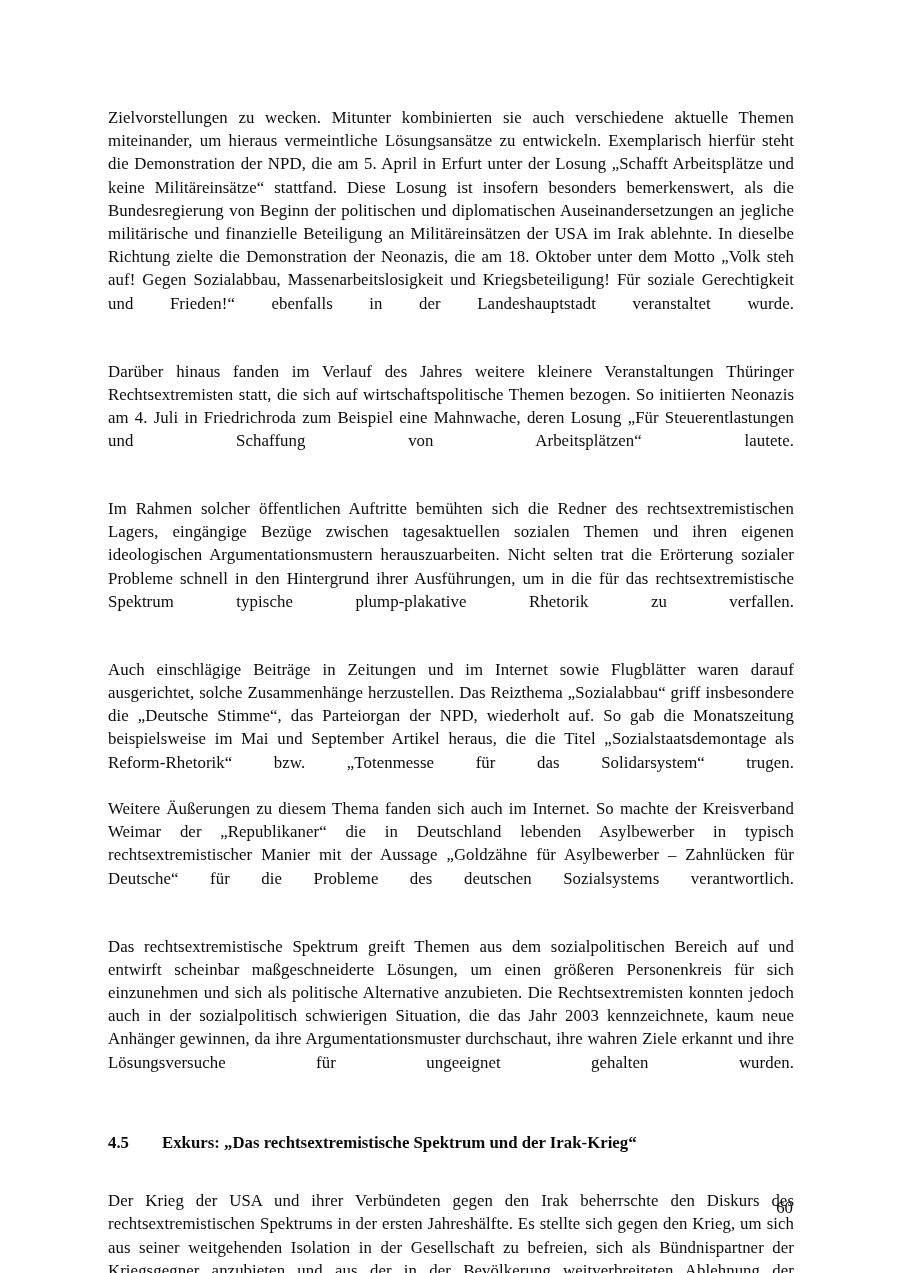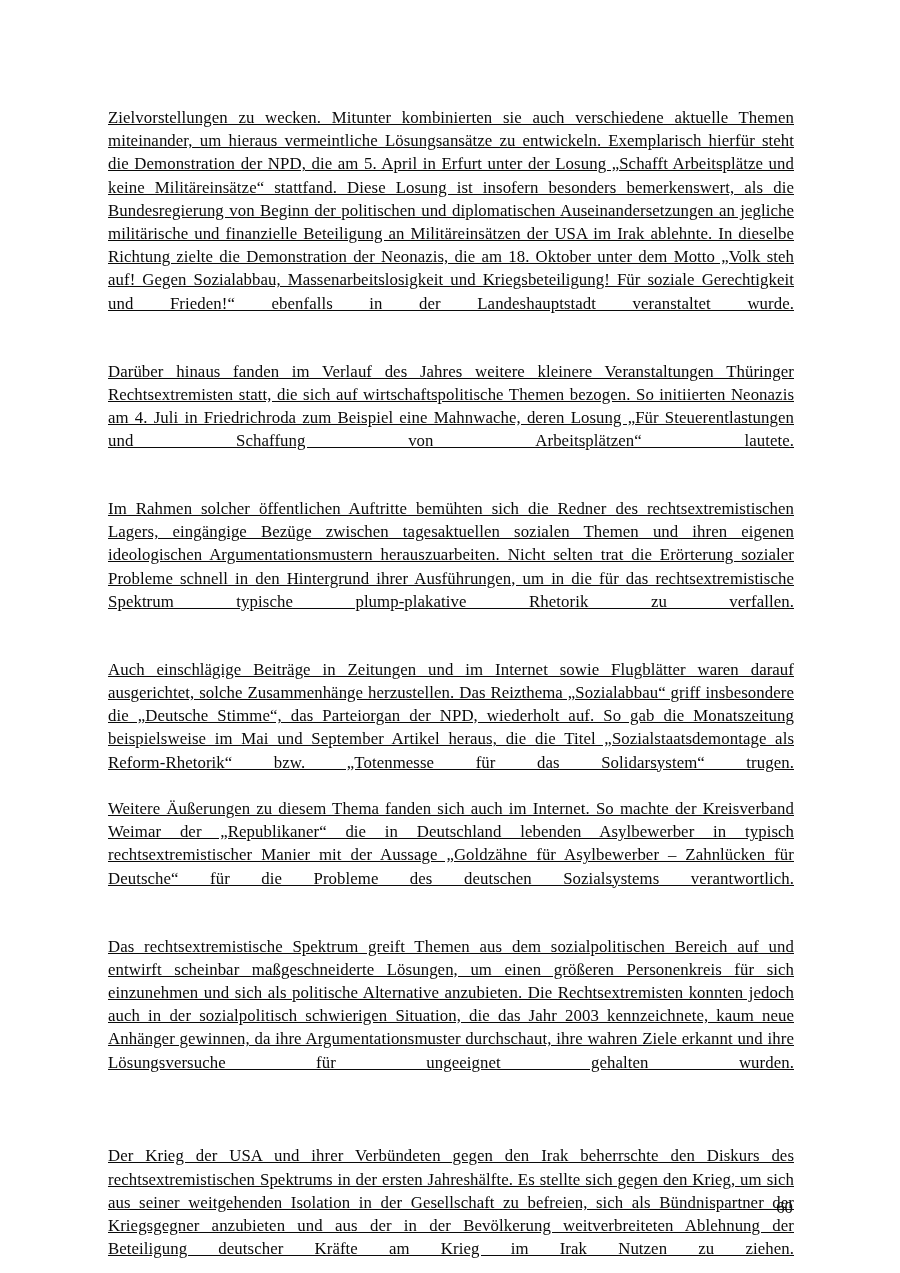--- a/index.html
+++ b/index.html
@@ -26,21 +26,20 @@
   p.para {
     margin: 0 0 21.5px 0;
     font-size: 16.8px;
     line-height: 23.2px;
     text-align: justify;
     text-justify: inter-word;
     -webkit-hyphens: none;
     hyphens: none;
     word-spacing: 0.1px;
     letter-spacing: 0.08px;
-    text-decoration: underline;
   }
   
   p.para.tight {
     margin-bottom: 0;
   }
   
   p.para::after {
     content: "";
     display: inline-block;
     width: 100%;
@@ -88,20 +87,24 @@
     <p class="para">Im Rahmen solcher öffentlichen Auftritte bemühten sich die Redner des rechtsextremistischen Lagers, eingängige Bezüge zwischen tagesaktuellen sozialen Themen und ihren eigenen ideologischen Argumentationsmustern herauszuarbeiten. Nicht selten trat die Erörterung sozialer Probleme schnell in den Hintergrund ihrer Ausführungen, um in die für das rechtsextremistische Spektrum typische plump-plakative Rhetorik zu verfallen.</p>
 
     <p class="para tight">Auch einschlägige Beiträge in Zeitungen und im Internet sowie Flugblätter waren darauf ausgerichtet, solche Zusammenhänge herzustellen. Das Reizthema „Sozialabbau“ griff insbesondere die „Deutsche Stimme“, das Parteiorgan der NPD, wiederholt auf. So gab die Monatszeitung beispielsweise im Mai und September Artikel heraus, die die Titel „Sozialstaatsdemontage als Reform-Rhetorik“ bzw. „Totenmesse für das Solidarsystem“ trugen.</p>
 
     <p class="para">Weitere Äußerungen zu diesem Thema fanden sich auch im Internet. So machte der Kreisverband Weimar der „Republikaner“ die in Deutschland lebenden Asylbewerber in typisch rechtsextremistischer Manier mit der Aussage „Goldzähne für Asylbewerber – Zahnlücken für Deutsche“ für die Probleme des deutschen Sozialsystems verantwortlich.</p>
 
     <p class="para">Das rechtsextremistische Spektrum greift Themen aus dem sozialpolitischen Bereich auf und entwirft scheinbar maßgeschneiderte Lösungen, um einen größeren Personenkreis für sich einzunehmen und sich als politische Alternative anzubieten. Die Rechtsextremisten konnten jedoch auch in der sozialpolitisch schwierigen Situation, die das Jahr 2003 kennzeichnete, kaum neue Anhänger gewinnen, da ihre Argumentationsmuster durchschaut, ihre wahren Ziele erkannt und ihre Lösungsversuche für ungeeignet gehalten wurden.</p>
 
     <div class="spacer-before-heading"></div>
 
+    <h2 class="heading">
+      <span class="num">4.5</span>
+      <span class="title">Exkurs: „Das rechtsextremistische Spektrum und der Irak-Krieg“</span>
+    </h2>
 
     <div class="spacer-after-heading"></div>
 
     <p class="para">Der Krieg der USA und ihrer Verbündeten gegen den Irak beherrschte den Diskurs des rechtsextremistischen Spektrums in der ersten Jahreshälfte. Es stellte sich gegen den Krieg, um sich aus seiner weitgehenden Isolation in der Gesellschaft zu befreien, sich als Bündnispartner der Kriegsgegner anzubieten und aus der in der Bevölkerung weitverbreiteten Ablehnung der Beteiligung deutscher Kräfte am Krieg im Irak Nutzen zu ziehen.</p>
 
   </div>
 
   <div class="page-number">60</div>
 
 </div>

